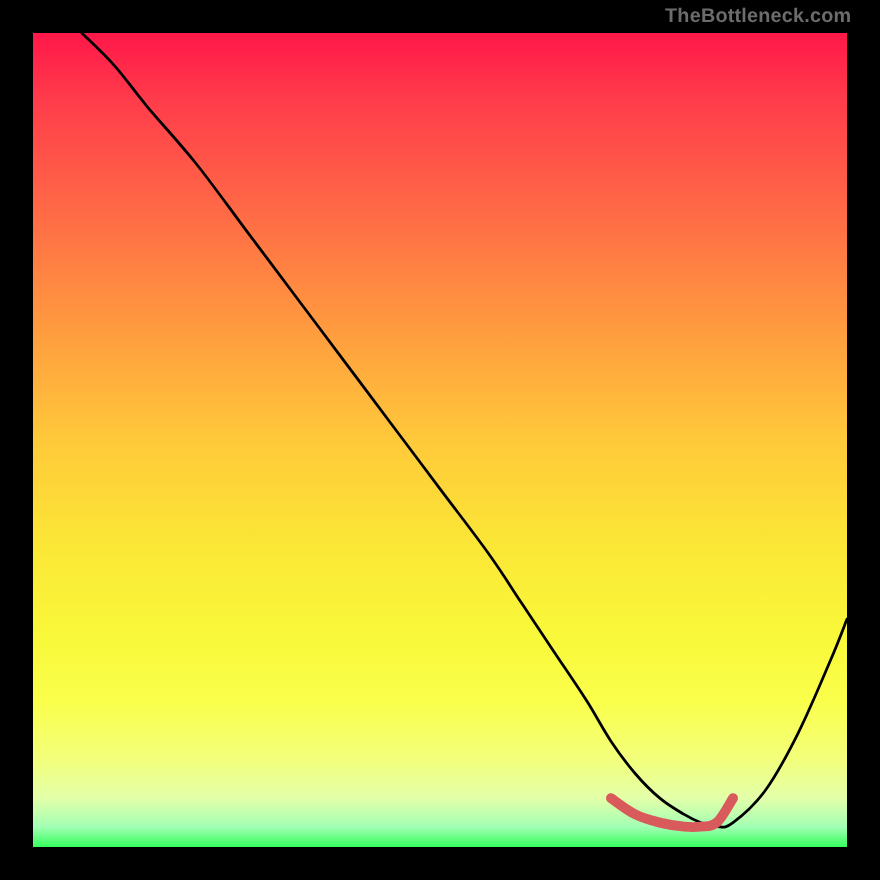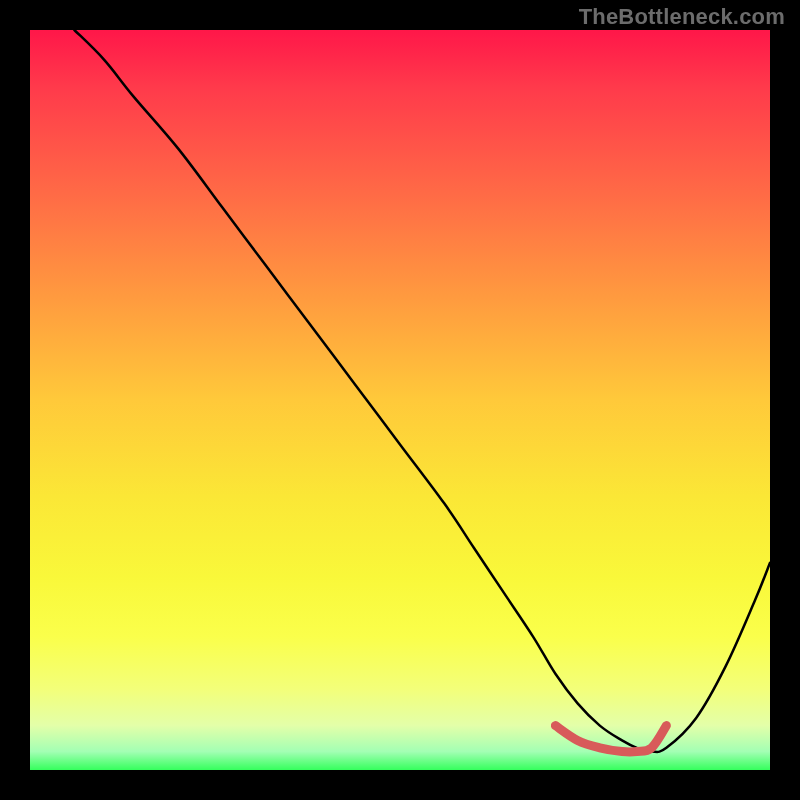--- a/index.html
+++ b/index.html
@@ -40,24 +40,24 @@
   svg.curve {
     position: absolute;
     left: 0;
     top: 0;
     width: 740px;
     height: 740px;
   }
   .watermark {
     position: absolute;
     top: 4px;
-    right: 15px;
+    right: 26px;
     color: #6c6c6c;
     font-weight: bold;
-    font-size: 22px;
+    font-size: 18px;
     letter-spacing: 0.2px;
     user-select: none;
   }
 </style>
 </head>
 <body>
 
 <div class="wrap">
   <div class="watermark">TheBottleneck.com</div>
 

